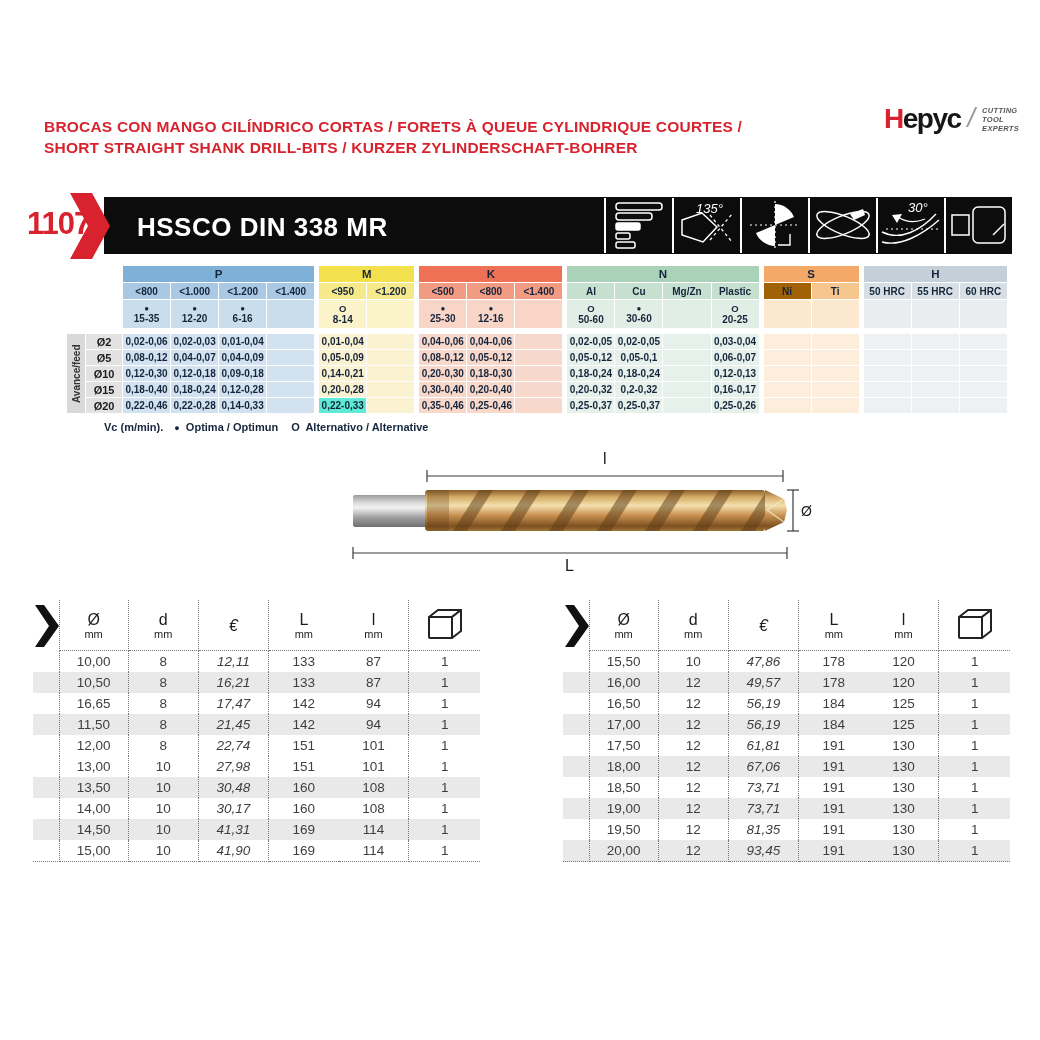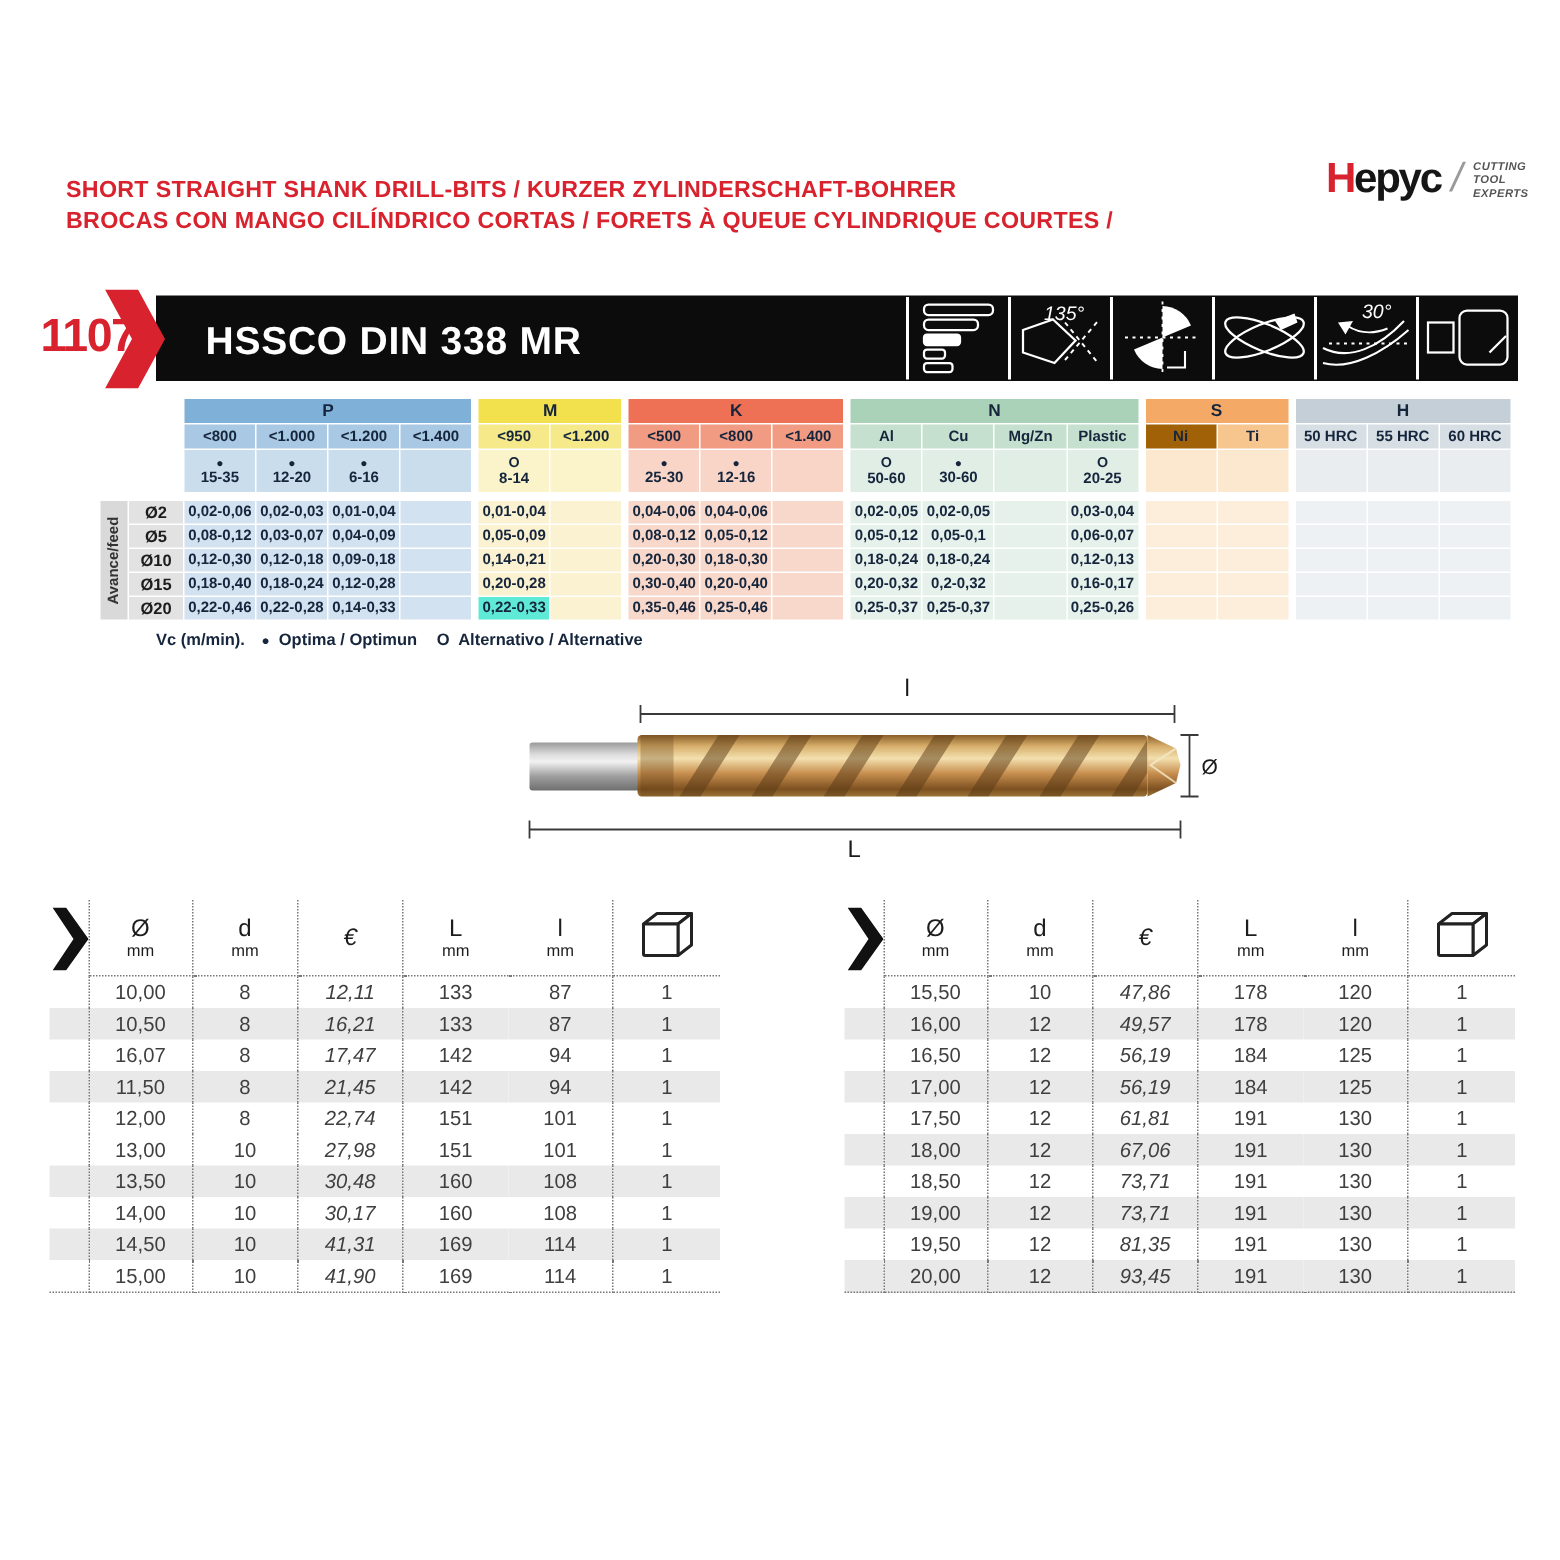--- a/index.html
+++ b/index.html
@@ -57,22 +57,22 @@
   .phs{font-size:11px;line-height:12px;color:#1d1d1d;}
   .euro{font-style:italic;}
   .chev-cell svg{display:block;margin:2px auto 0 2px;}
 </style>
 </head>
 <body>
 
 <div class="page">
 
   <div class="title">
+    <div>BROCAS CON MANGO CILÍNDRICO CORTAS / FORETS À QUEUE CYLINDRIQUE COURTES /</div>
     <div>SHORT STRAIGHT SHANK DRILL-BITS / KURZER ZYLINDERSCHAFT-BOHRER</div>
-    <div>BROCAS CON MANGO CILÍNDRICO CORTAS / FORETS À QUEUE CYLINDRIQUE COURTES /</div>
   </div>
 
   <div class="logo">
     <div class="brand"><span class="brand-h">H</span>epyc</div>
     <div class="logo-div">/</div>
     <div class="logo-tag">
         <div>CUTTING</div>
         <div>TOOL</div>
         <div>EXPERTS</div>
       </div>
@@ -283,21 +283,21 @@
             <td class="gdata" style="background: rgb(252, 238, 218);"></td>
             <td class="gdata" style="background: rgb(252, 238, 218);"></td>
             <td class="gap"></td>
             <td class="gdata" style="background: rgb(237, 241, 243);"></td>
             <td class="gdata" style="background: rgb(237, 241, 243);"></td>
             <td class="gdata" style="background: rgb(237, 241, 243);"></td>
           </tr>
           <tr class="rd">
             <td class="rowlab">Ø5</td>
             <td class="gdata" style="background: rgb(211, 226, 240);">0,08-0,12</td>
-            <td class="gdata" style="background: rgb(211, 226, 240);">0,03-0,07</td>
+            <td class="gdata" style="background: rgb(211, 226, 240);">0,04-0,07</td>
             <td class="gdata" style="background: rgb(211, 226, 240);">0,04-0,09</td>
             <td class="gdata" style="background: rgb(211, 226, 240);"></td>
             <td class="gap"></td>
             <td class="gdata" style="background: rgb(250, 242, 208);">0,05-0,09</td>
             <td class="gdata" style="background: rgb(250, 242, 208);"></td>
             <td class="gap"></td>
             <td class="gdata" style="background: rgb(248, 216, 202);">0,08-0,12</td>
             <td class="gdata" style="background: rgb(248, 216, 202);">0,05-0,12</td>
             <td class="gdata" style="background: rgb(248, 216, 202);"></td>
             <td class="gap"></td>
@@ -516,21 +516,21 @@
             <td class="pc1"></td>
             <td class="pc1">10,50</td>
             <td class="pc1">8</td>
             <td class="euro pc1">16,21</td>
             <td class="">133</td>
             <td class="pc1">87</td>
             <td class="">1</td>
           </tr>
           <tr class="prow">
             <td class="pc1"></td>
-            <td class="pc1">16,07</td>
+            <td class="pc1">16,65</td>
             <td class="pc1">8</td>
             <td class="euro pc1">17,47</td>
             <td class="">142</td>
             <td class="pc1">94</td>
             <td class="">1</td>
           </tr>
           <tr class="prow alt">
             <td class="pc1"></td>
             <td class="pc1">11,50</td>
             <td class="pc1">8</td>

